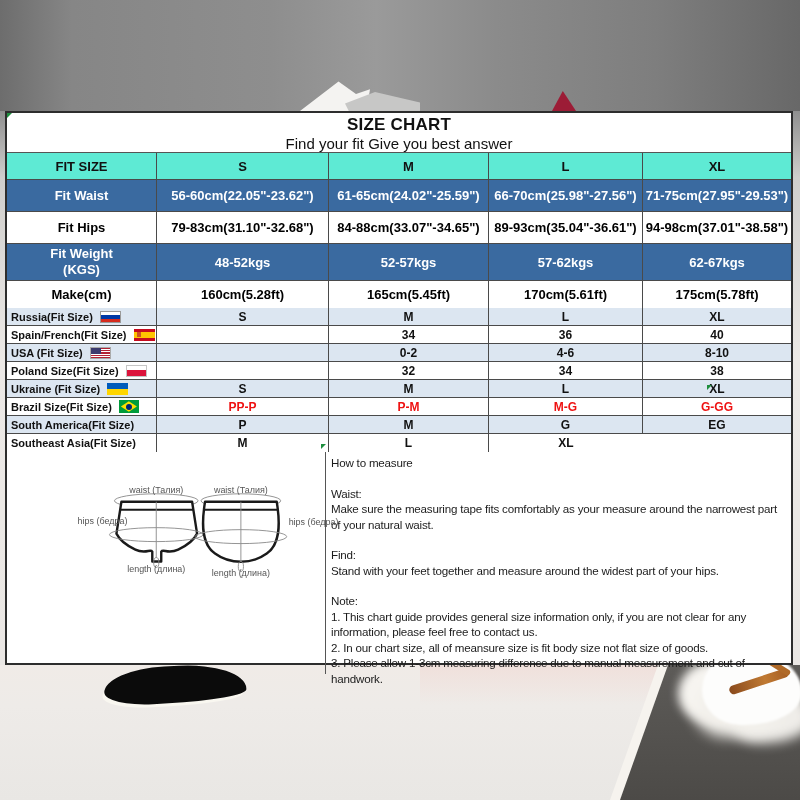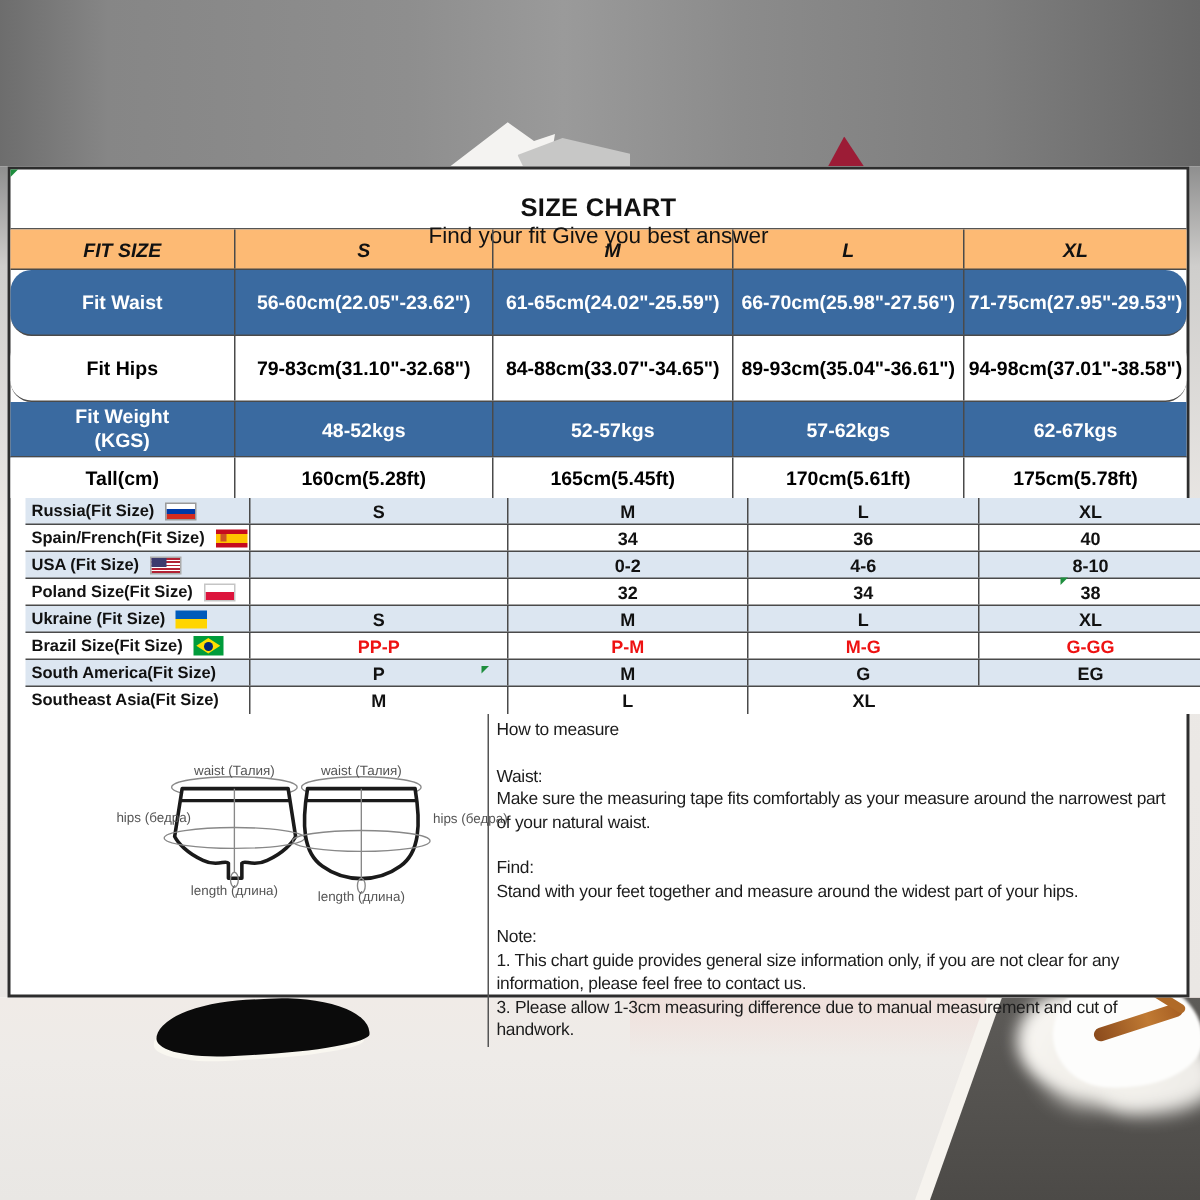--- a/index.html
+++ b/index.html
@@ -34,39 +34,39 @@
     border-radius:45% 55% 60% 40%/55% 60% 45% 50%;
     box-shadow:-14px 18px 14px -6px #f3f1ec, 18px 26px 12px -8px #efede9, -30px 4px 10px -6px #f7f5f1;
     filter:blur(1px);}
   .twig{position:absolute;left:728px;top:12px;width:62px;height:9px;background:linear-gradient(90deg,#8a4a1c,#c07a33 60%,#a55d22);
     border-radius:5px;transform:rotate(-18deg);}
   .twig2{position:absolute;left:762px;top:-2px;width:30px;height:6px;background:#b06a28;border-radius:4px;transform:rotate(32deg);}
 
   
   .panel{position:absolute;left:5px;top:111px;width:788px;height:554px;background:#fff;
     border:2px solid #2d2d2d;color:#111;}
-  .titlebox{height:40px;border-bottom:1px solid #555;text-align:center;padding-top:16px;}
+  .titlebox{height:40px;border-bottom:1px solid #555;text-align:center;padding-top:2px;}
   .t1{font-size:17px;font-weight:800;letter-spacing:.2px;}
   .t2{font-size:15px;font-weight:400;margin-top:0px;}
 
   .trow{display:flex;width:100%;border-bottom:1px solid #4a4a4a;}
   .trow:last-child{border-bottom:none;}
   .cell{display:flex;align-items:center;justify-content:center;border-right:1px solid #4a4a4a;
     overflow:hidden;white-space:nowrap;}
   .cell:last-child{border-right:none;}
   .c0{width:150px;}.c1{width:172px;}.c2{width:160px;}.c3{width:154px;}.c4{width:148px;}
-  .header-row{height:27px;font-weight:700;font-size:13px;background:#fdba74;font-style:italic;}
+  .header-row{height:27px;font-weight:700;font-size:13px;background:#5eead4;}
   .spec{font-weight:700;font-size:13px;}
   .spec.blue{background:#3a6aa0;color:#fff;}
   .spec.white{background:#fff;color:#000;}
-  .h28{height:44px;border-radius:14px;}.h37{height:37px;}.h27{height:27px;}
+  .h28{height:32px;}.h37{height:37px;}.h27{height:27px;}
   .thick{border-bottom:2px solid #222;}
   .lab2{display:flex;flex-direction:column;line-height:16px;justify-content:center;}
 
-  .crow{height:18px;font-size:12px;font-weight:700;margin-left:10px;}
+  .crow{height:18px;font-size:12px;font-weight:700;}
   .crow.alt{background:#dce6f1;}
   .crow.w{background:#fff;}
   .crow .clab{justify-content:flex-start;padding-left:4px;font-size:11px;gap:7px;}
   .red{color:#ee1212;}
 
   
   .flag{display:inline-block;width:21px;height:12px;position:relative;flex:none;}
   .flag-russia{background:linear-gradient(180deg,#fff 0 33%,#0039a6 33% 66%,#d52b1e 66%);border:1px solid #9a9a9a;}
   .flag-spain{background:linear-gradient(180deg,#c60b1e 0 25%,#ffc400 25% 75%,#c60b1e 75%);}
   .flag-spain::after{content:"";position:absolute;left:3px;top:3px;width:4px;height:5px;background:#c0392b;opacity:.8;}
@@ -146,21 +146,21 @@
           <div class="cell c0 lab2">
             <div>Fit Weight</div>
             <div>(KGS)</div>
           </div>
           <div class="cell c1">48-52kgs</div>
           <div class="cell c2">52-57kgs</div>
           <div class="cell c3">57-62kgs</div>
           <div class="cell c4">62-67kgs</div>
         </div>
         <div class="trow spec white h27 thick">
-          <div class="cell c0">Tall(cm)</div>
+          <div class="cell c0">Make(cm)</div>
           <div class="cell c1">160cm(5.28ft)</div>
           <div class="cell c2">165cm(5.45ft)</div>
           <div class="cell c3">170cm(5.61ft)</div>
           <div class="cell c4">175cm(5.78ft)</div>
         </div>
       </div>
     <div>
         <div class="trow crow alt">
           <div class="cell c0 clab">
             <span>Russia(Fit Size)</span>
@@ -267,20 +267,21 @@
       </div>
 
       <div class="howto">
         <div>How to measure</div>
         <div class="gap">Waist:</div>
         <div>Make sure the measuring tape fits comfortably as your measure around the narrowest part of your natural waist.</div>
         <div class="gap">Find:</div>
         <div>Stand with your feet together and measure around the widest part of your hips.</div>
         <div class="gap">Note:</div>
         <div>1. This chart guide provides general size information only, if you are not clear for any information, please feel free to contact us.</div>
+        <div>2. In our chart size, all of meansure size is fit body size not flat size of goods.</div>
         <div>3. Please allow 1-3cm measuring difference due to manual measurement and cut of handwork.</div>
       </div>
     </div>
 
     <div class="gmark" style="left:0;top:0;"></div>
     <div class="gmark" style="left:314px;top:331px;"></div>
     <div class="gmark" style="left:700px;top:272px;"></div>
   </div>
 </div>
 

